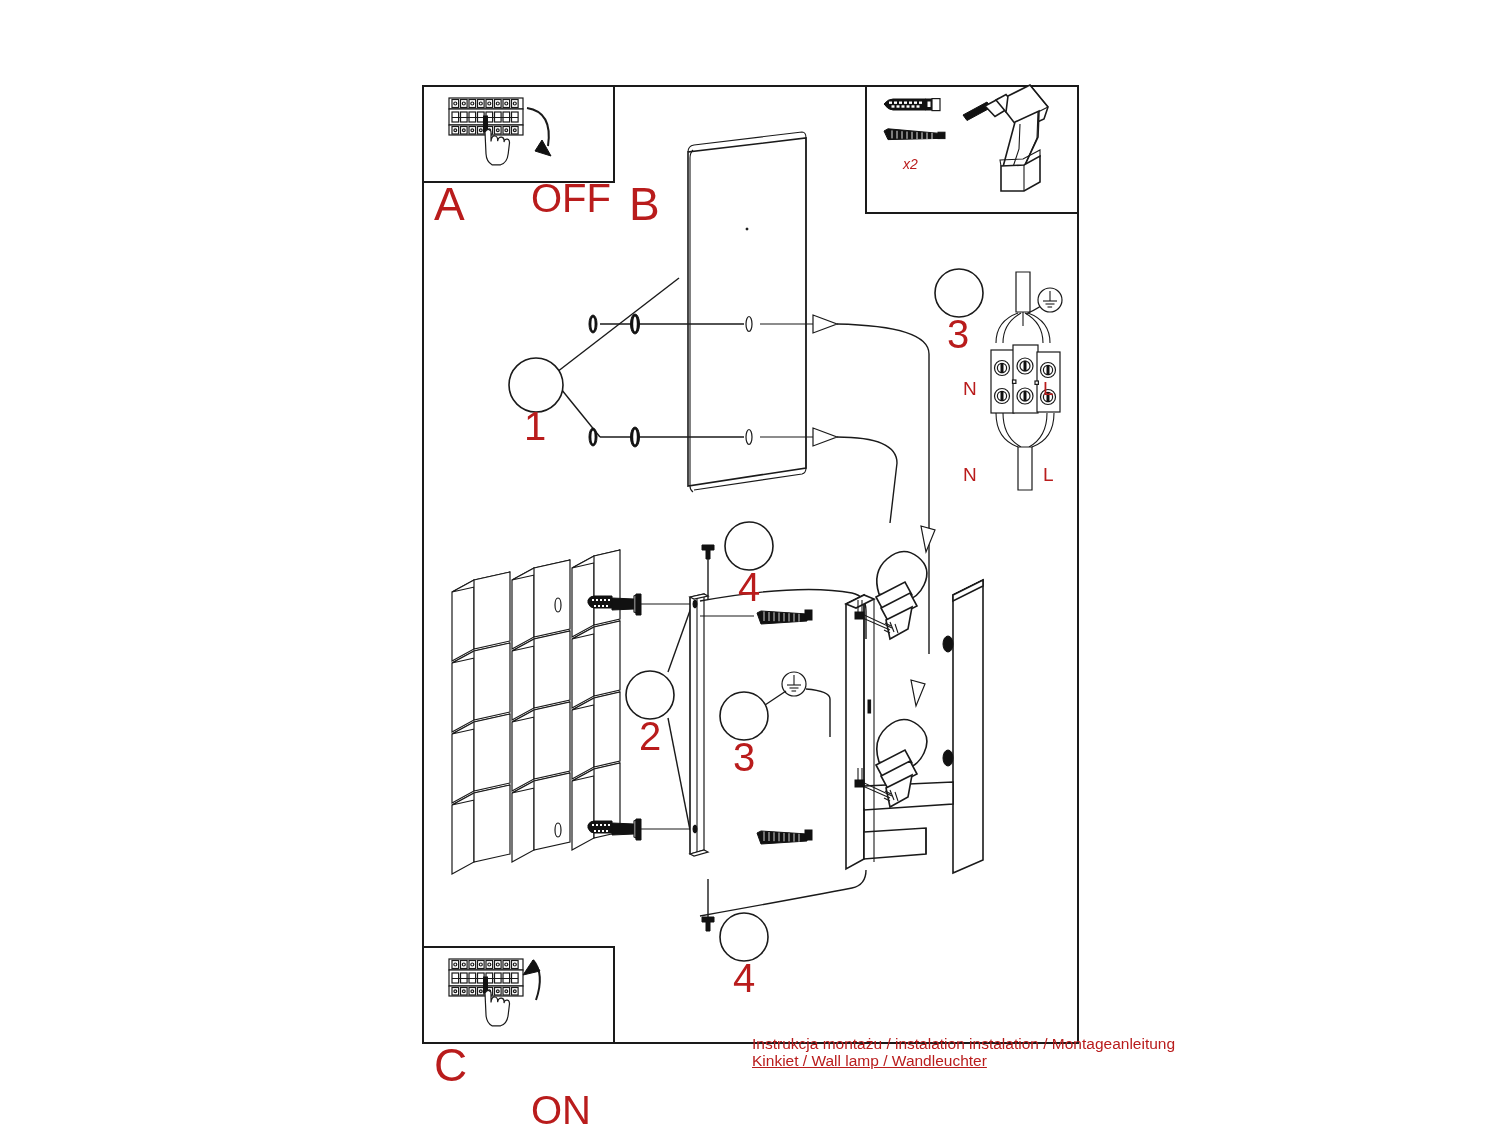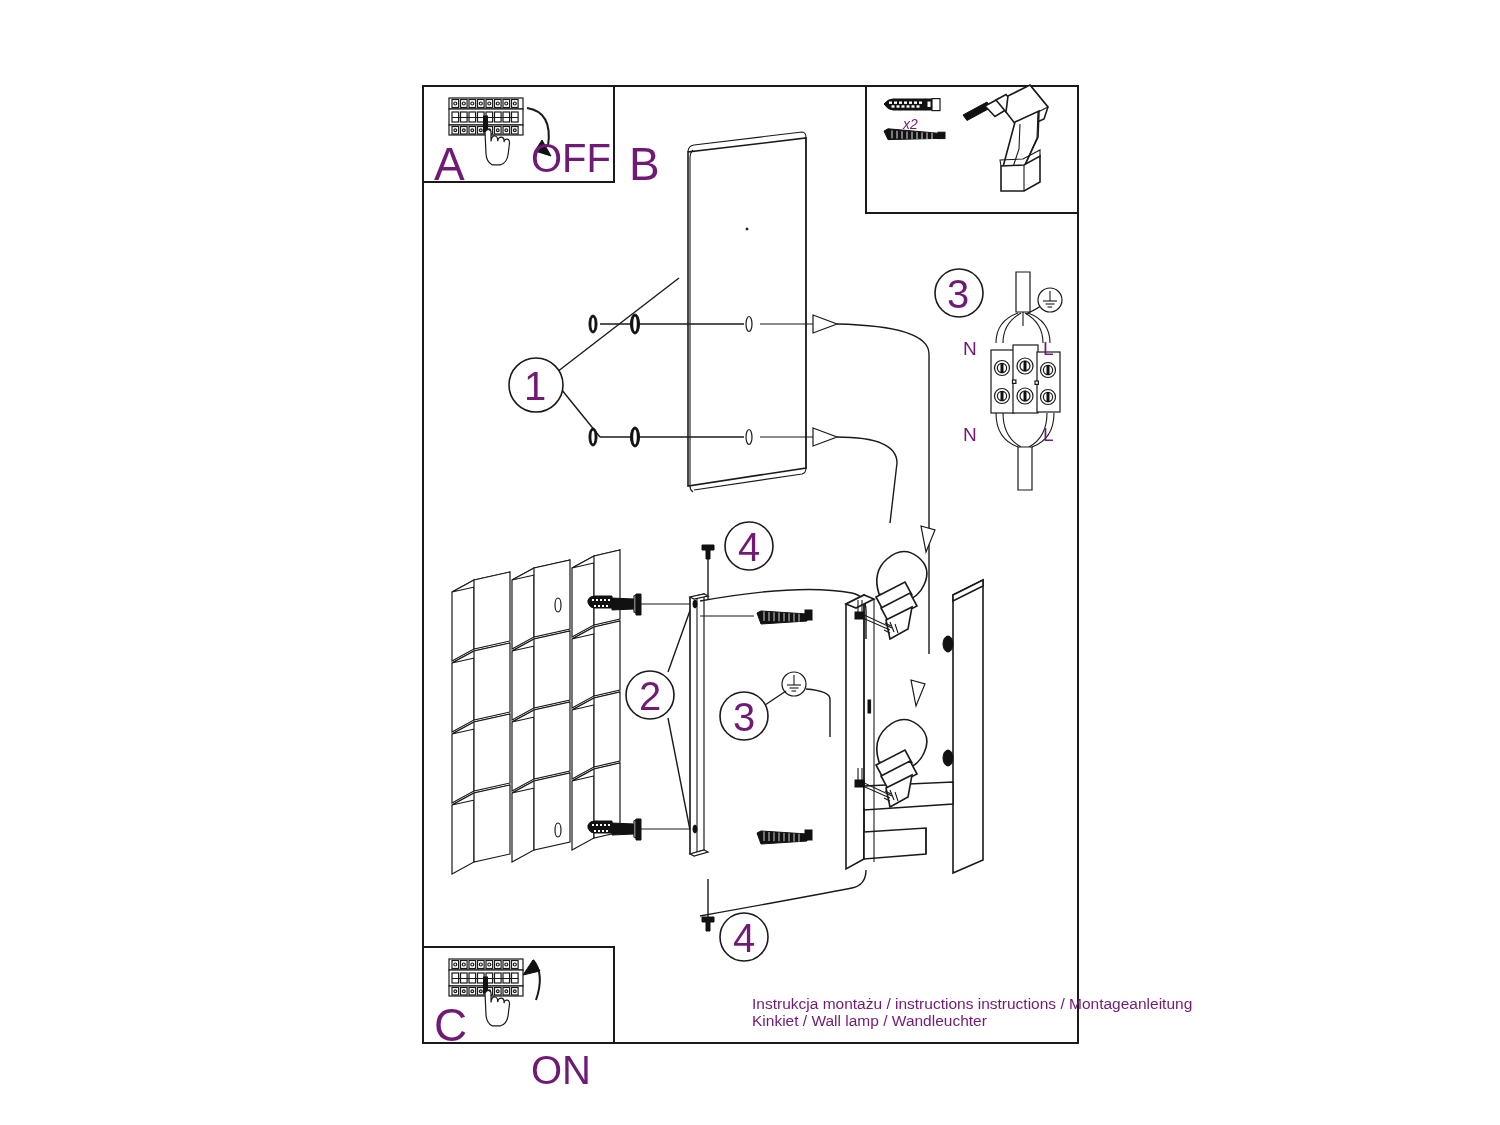--- a/index.html
+++ b/index.html
@@ -18,24 +18,25 @@
     background: #ffffff;
   }
   #stage svg {
     position: absolute;
     top: 0; left: 0;
     width: 1500px;
     height: 1125px;
   }
   .lbl {
     position: absolute;
-    color: #701a75;
+    color: #b91c1c;
     font-family: "Liberation Sans", sans-serif;
     white-space: nowrap;
     line-height: 1;
+    margin-top: 40px;
   }
   .big-letter { font-size: 46px; font-weight: 400; }
   .onoff      { font-size: 40px; font-weight: 400; }
   .callout-n  { font-size: 40px; font-weight: 400; }
   .nl         { font-size: 19px; font-weight: 400; }
   .x2         { font-size: 14px; font-style: italic; }
   .footer-l   { font-size: 15.5px; }
 </style>
 </head>
 <body>
@@ -624,16 +625,16 @@
 
   <div class="lbl callout-n" style="left:738px; top:527px;">4</div>
 
   <div class="lbl callout-n" style="left:733px; top:918px;">4</div>
 
   <div class="lbl nl" style="left:963px; top:339px;">N</div>
   <div class="lbl nl" style="left:1043px; top:339px;">L</div>
   <div class="lbl nl" style="left:963px; top:425px;">N</div>
   <div class="lbl nl" style="left:1043px; top:425px;">L</div>
 
-  <div class="lbl footer-l" style="left:752px; top:996px;">Instrukcja montażu / instructions instructions / Montageanleitung</div>
-  <div class="lbl footer-l" style="left:752px; top:1013px;">Kinkiet / Wall lamp / Wandleuchter</div>
+  <div class="lbl footer-l" style="left:752px; top:996px;">Instrukcja montażu / instalation instalation / Montageanleitung</div>
+  <div class="lbl footer-l" style="left:752px; top:1013px;text-decoration:underline;">Kinkiet / Wall lamp / Wandleuchter</div>
 
 </div>
 
 </body></html>

